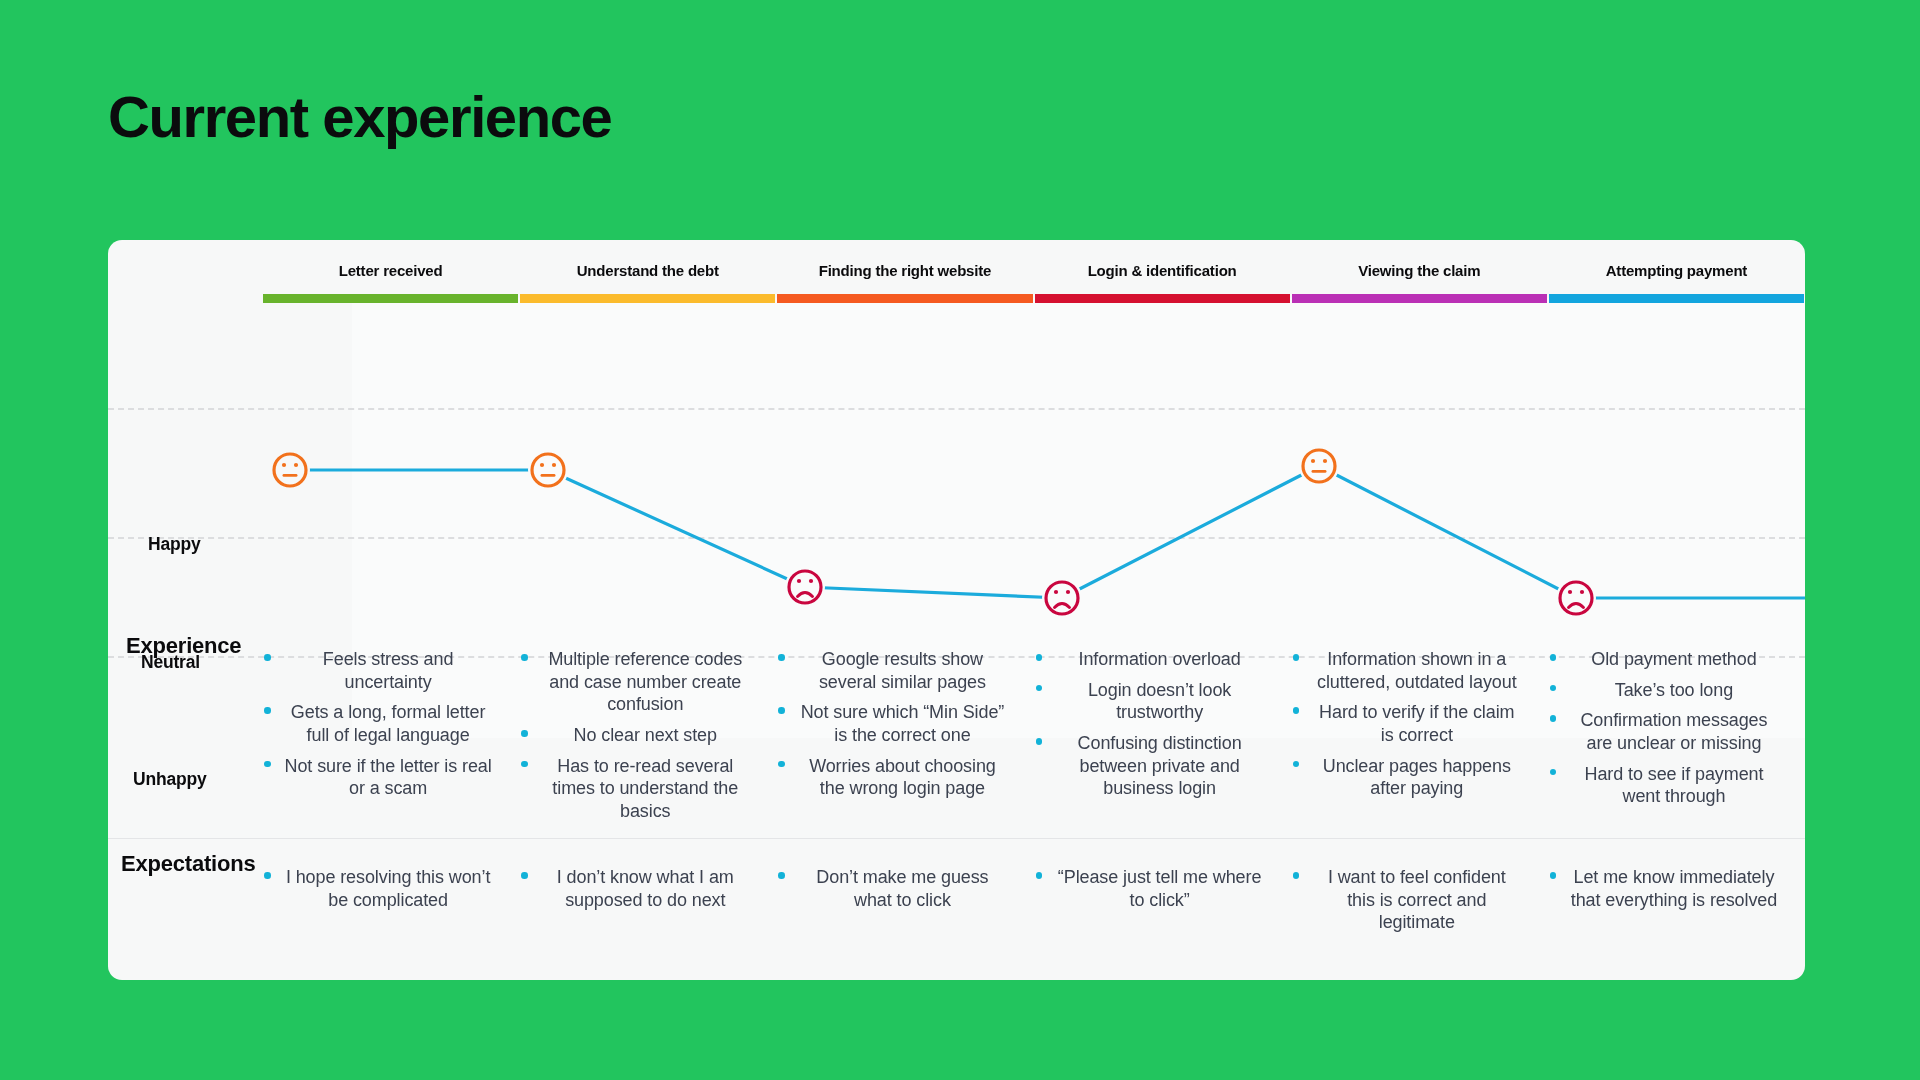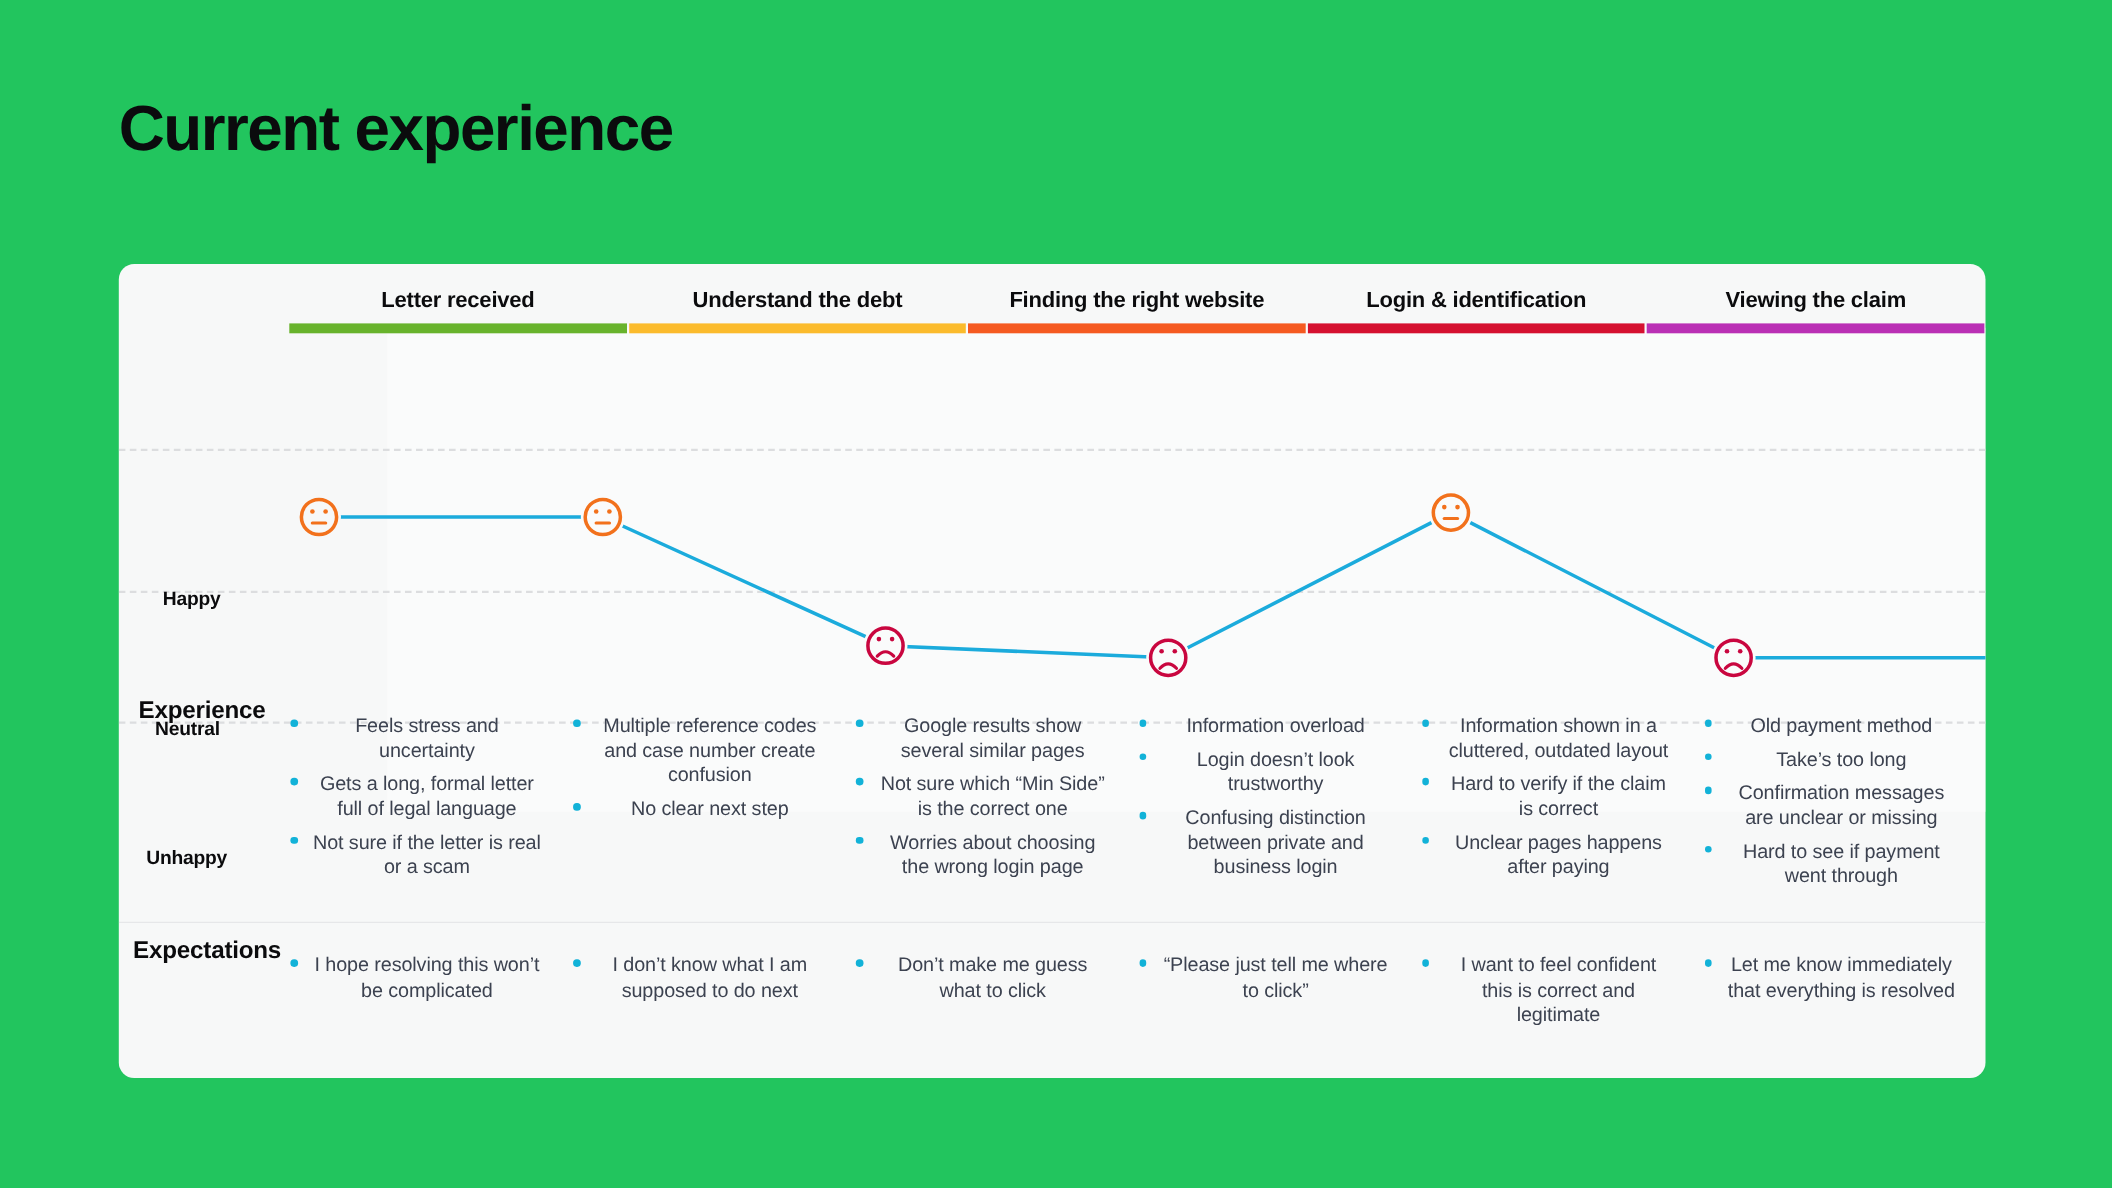--- a/index.html
+++ b/index.html
@@ -51,21 +51,21 @@
   .stage {
     flex: 1 1 0;
     position: relative;
     display: flex;
     flex-direction: column;
     justify-content: flex-start;
     align-items: center;
   }
   .stage-label {
     margin-top: 22px;
-    font-size: 20px;
+    font-size: 15px;
     font-weight: 700;
     color: #0b0b0d;
     white-space: nowrap;
     letter-spacing: -0.2px;
   }
   .stage-bar {
     position: absolute;
     left: 1px; right: 1px;
     top: 54px;
     height: 9px;
@@ -177,20 +177,24 @@
         <div class="stage-bar" style="background:#F55A21"></div>
       </div>
       <div class="stage">
         <div class="stage-label">Login &amp; identification</div>
         <div class="stage-bar" style="background:#D51130"></div>
       </div>
       <div class="stage">
         <div class="stage-label">Viewing the claim</div>
         <div class="stage-bar" style="background:#BA30B5"></div>
       </div>
+      <div class="stage">
+        <div class="stage-label">Attempting payment</div>
+        <div class="stage-bar" style="background:#13A5DE"></div>
+      </div>
     </div>
 
     <div class="dash dash-1"></div>
     <div class="dash dash-2"></div>
     <div class="dash dash-3"></div>
 
     <div class="mood-label mood-happy">Happy</div>
     <div class="mood-label mood-neutral">Neutral</div>
     <div class="mood-label mood-unhappy">Unhappy</div>
 
@@ -255,20 +259,21 @@
         <ul>
           <li>Feels stress and uncertainty</li>
           <li>Gets a long, formal letter full of legal language</li>
           <li>Not sure if the letter is real or a scam</li>
         </ul>
       </div>
       <div class="cell">
         <ul>
           <li>Multiple reference codes and case number create confusion</li>
           <li>No clear next step</li>
+          <li>Has to re-read several times to understand the basics</li>
         </ul>
       </div>
       <div class="cell">
         <ul>
           <li>Google results show several similar pages</li>
           <li>Not sure which “Min Side” is the correct one</li>
           <li>Worries about choosing the wrong login page</li>
         </ul>
       </div>
       <div class="cell">

